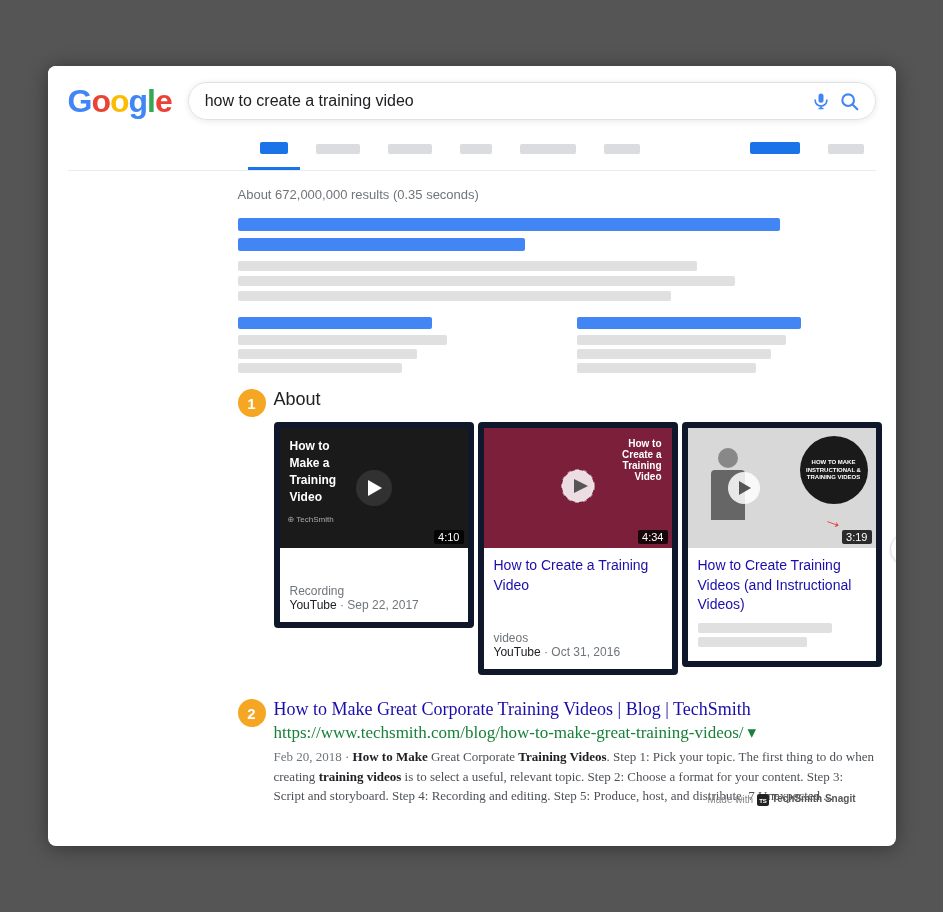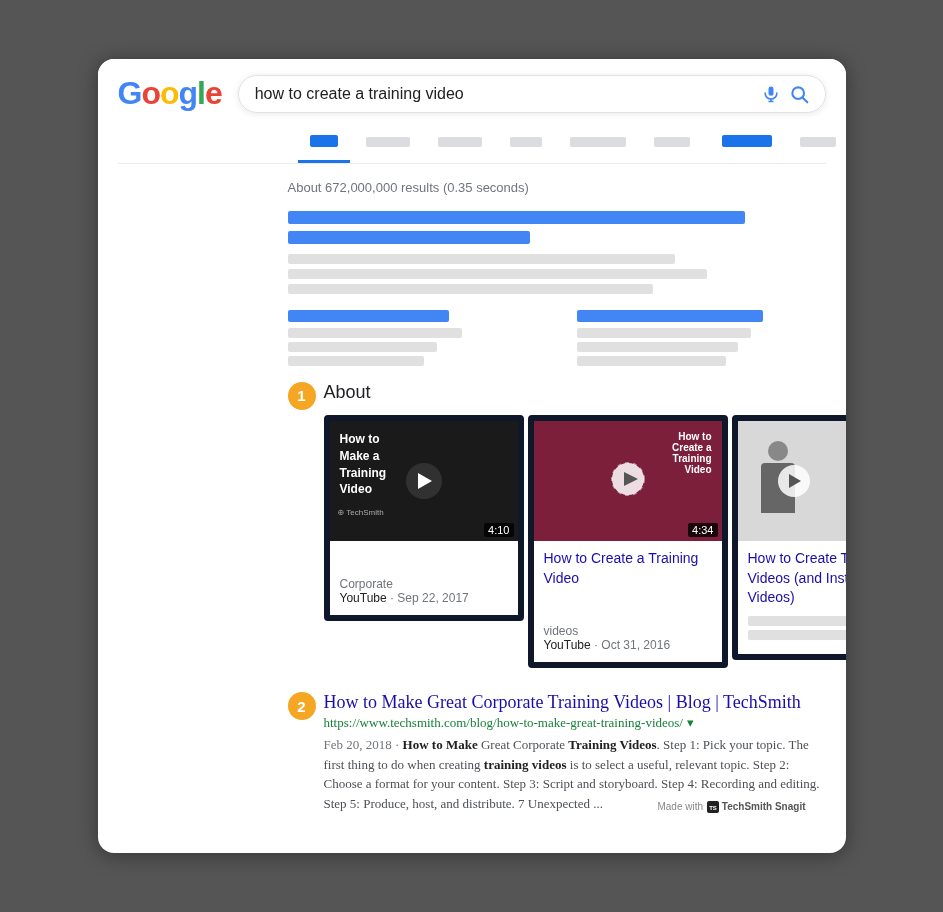--- a/index.html
+++ b/index.html
@@ -6,22 +6,22 @@
     body {
       background: #555;
       display: flex;
       justify-content: center;
       align-items: center;
       min-height: 100vh;
       font-family: Arial, sans-serif;
     }
     .browser-window {
       background: #fff;
-      width: 748px;
-      border-radius: 16px;
+      width: 848px;
+      border-radius: 8px;
       overflow: hidden;
       box-shadow: 0 2px 20px rgba(0,0,0,0.4);
     }
     
     .search-bar-area {
       padding: 16px 20px 0 20px;
       background: #fff;
     }
     .search-bar-row {
       display: flex;
@@ -239,21 +239,21 @@
       margin-bottom: 20px;
     }
     .result-title-link {
       color: #1a0dab;
       font-size: 18px;
       text-decoration: none;
       cursor: pointer;
     }
     .result-url {
       color: #188038;
-      font-size: 13px;
+      font-size: 17px;
       display: flex;
       align-items: center;
       gap: 4px;
       margin: 2px 0;
     }
     .result-snippet {
       font-size: 13px;
       color: #4d5156;
       line-height: 1.5;
       margin-top: 4px;
@@ -421,21 +421,21 @@
             <div class="thumb-bg-dark">
               <div class="thumb-text">How to<br>Make a<br>Training<br>Video</div>
               <div class="play-btn play-btn-dark" style="position:absolute;"></div>
               <div style="position:absolute; bottom:24px; left:8px; color:#aaa; font-size:8px;">⊕ TechSmith</div>
               <div class="duration-badge">4:10</div>
             </div>
           </div>
           <div class="video-info">
             <div style="height:24px;"></div>
             <div class="video-source">
-              <span>Corporate</span><br>
+              <span>Recording</span><br>
               <strong>YouTube</strong>
               <span> · </span>
               <span>Sep 22, 2017</span>
             </div>
           </div>
         </div>
 
         <div class="video-card">
           <div class="video-thumbnail">
             <div class="thumb-bg-maroon">

